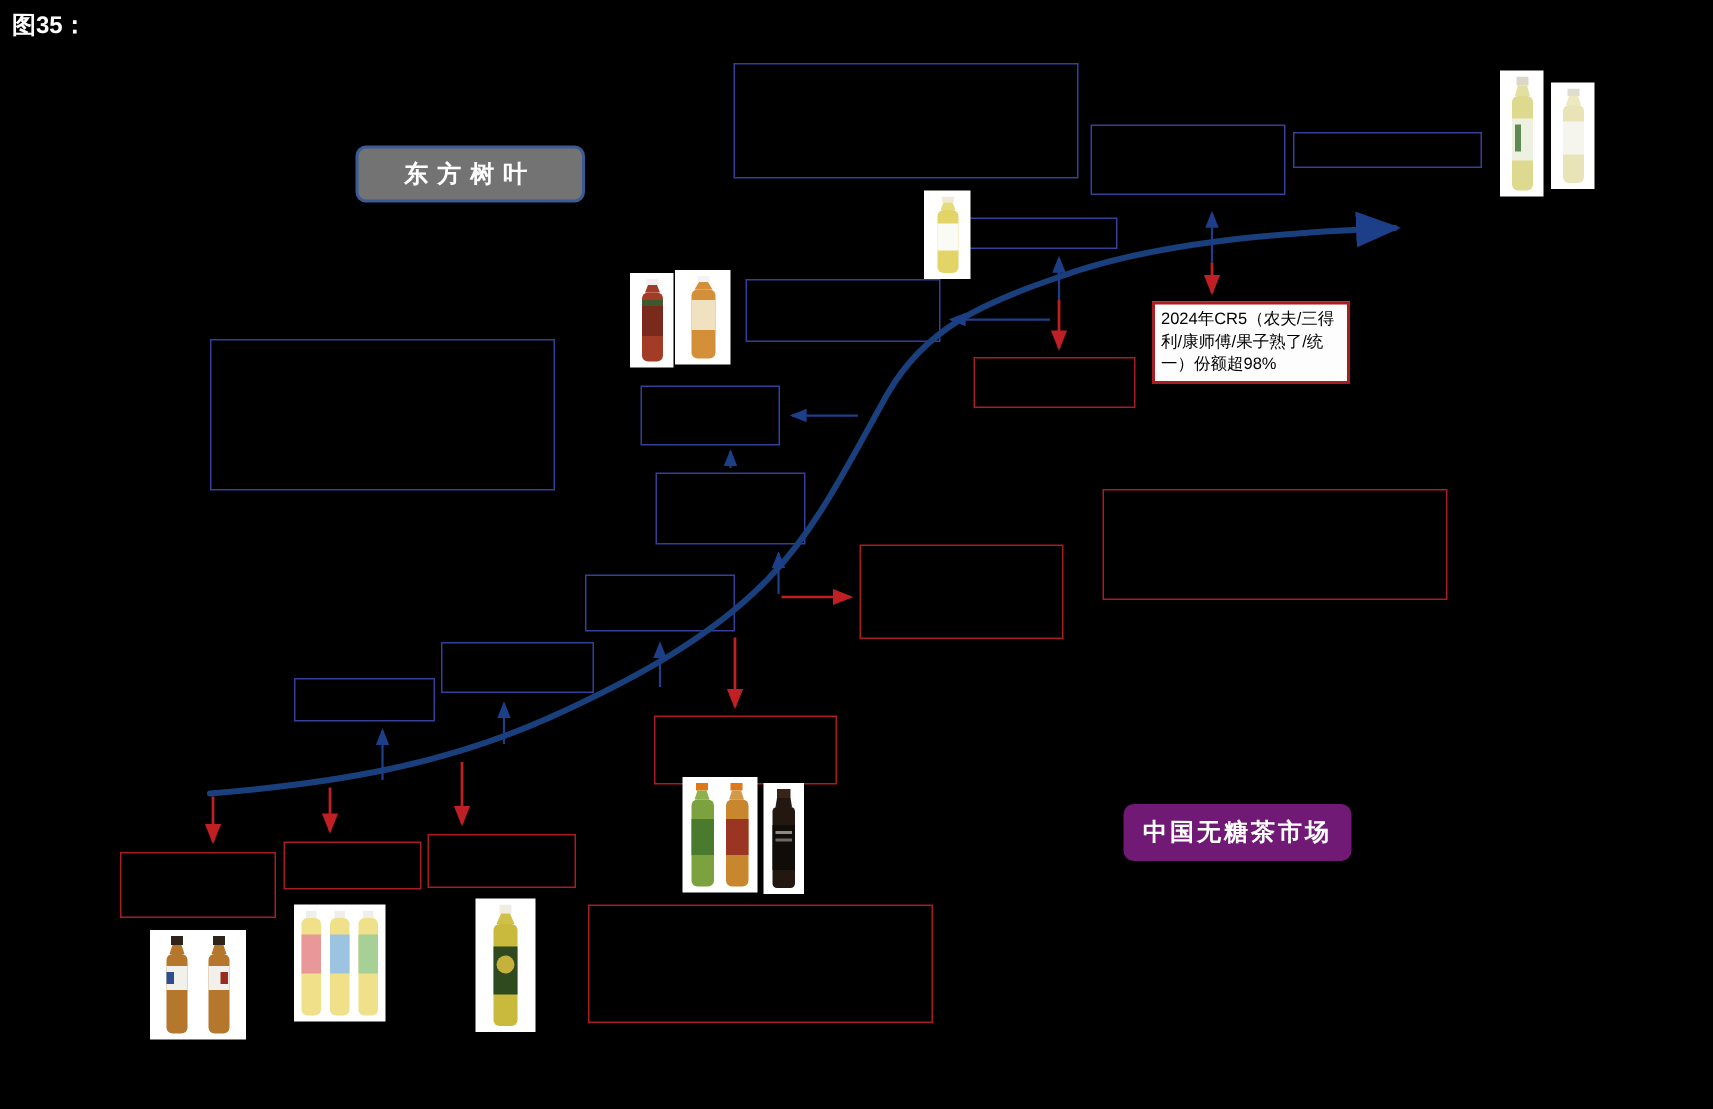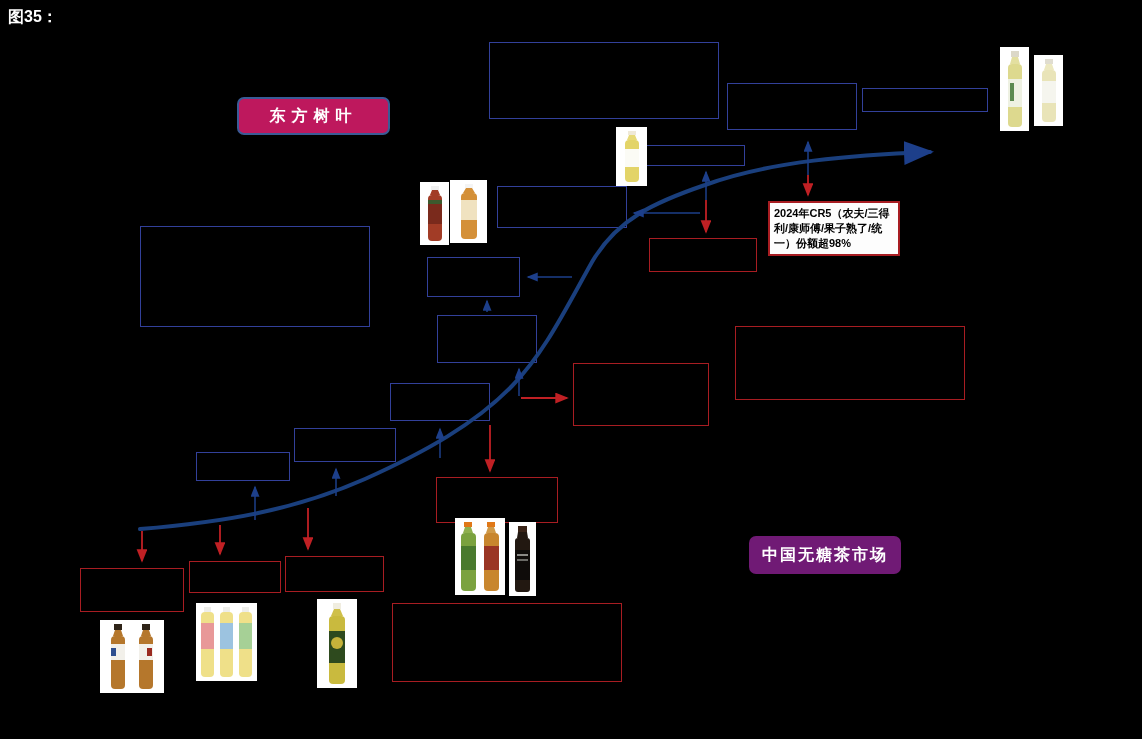--- a/index.html
+++ b/index.html
@@ -14,27 +14,27 @@
   }
   
   .bx{position:absolute;background:transparent;box-sizing:border-box;}
   .bx.blue{border:1.5px solid #32409a;}
   .bx.red{border:1.5px solid #a81d22;}
   
   .badge{
     position:absolute;display:flex;align-items:center;justify-content:center;
     color:#fff;font-weight:bold;font-size:16px;border-radius:7px;box-sizing:border-box;
   }
-  .badge.brand{left:237px;top:97px;width:153px;height:38px;background:#be185d;border:2px solid #3a5b96;letter-spacing:6px;}
+  .badge.brand{left:237px;top:97px;width:153px;height:38px;background:#737373;border:2px solid #3a5b96;letter-spacing:6px;}
   .badge.market{left:749px;top:536px;width:152px;height:38px;background:#701a75;letter-spacing:2px;}
   
   .note{
     position:absolute;left:768px;top:201px;width:132px;min-height:46px;
     background:#fdfdfd;border:2px solid #a81d22;box-sizing:border-box;
-    color:#000;font-size:11px;font-weight:bold;line-height:1.35;padding:3px 4px;
+    color:#000;font-size:11px;font-weight:normal;line-height:1.35;padding:3px 4px;
   }
   
   svg.overlay{position:absolute;left:0;top:0;pointer-events:none;}
   
   .card{position:absolute;background:#fff;display:flex;align-items:flex-end;justify-content:center;gap:2px;padding:2px;box-sizing:border-box;}
   .card svg{display:block;}
 </style>
 </head>
 <body>
 

